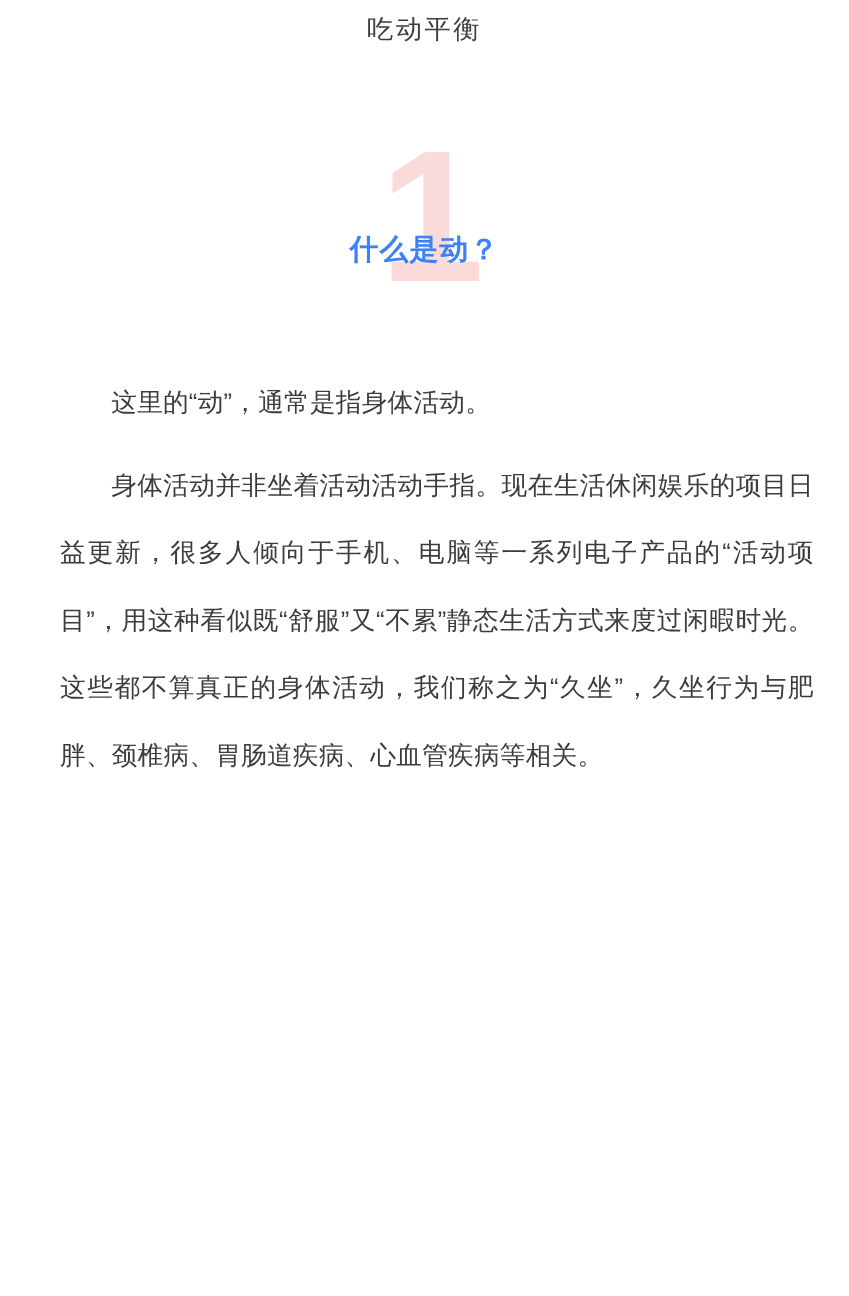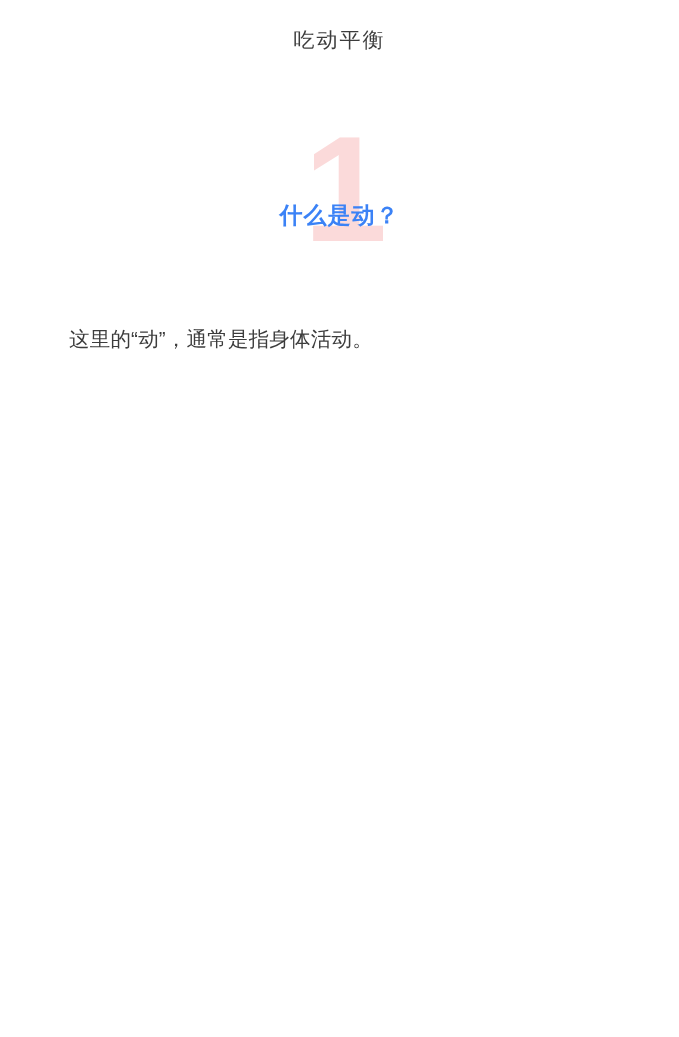--- a/index.html
+++ b/index.html
@@ -17,21 +17,21 @@
   .page {
     position: relative;
     width: 679px;
     height: 1037px;
     box-sizing: border-box;
     background: #ffffff;
   }
 
   
   .header {
-    padding-top: 20px;
+    padding-top: 4px;
     text-align: center;
   }
   .header-line {
     font-size: 21px;
     line-height: 40px;
     letter-spacing: 2px;
     color: #3c3c3c;
     font-weight: 400;
   }
   .header-line.second {
@@ -74,20 +74,21 @@
     font-weight: 700;
     color: #3b82f6;
     letter-spacing: 1px;
     z-index: 2;
   }
 
   
   .body {
     padding: 0 28px;
     margin-top: 4px;
+    margin-left: 20px;
   }
   .para {
     font-size: 20.5px;
     line-height: 54px;
     color: #3c3c3c;
     text-align: justify;
     text-justify: inter-ideograph;
     text-indent: 2em;
     margin: 0 0 12px 0;
     letter-spacing: 0.2px;
@@ -105,15 +106,16 @@
     <div class="header-line">吃动平衡</div>
   </div>
 
   <div class="section-head">
     <div class="ghost-number"><span class="num">1</span></div>
     <div class="section-title">什么是动？</div>
   </div>
 
   <div class="body">
     <p class="para">这里的“动”，通常是指身体活动。</p>
+    <p class="para">身体活动并非坐着活动活动手指。现在生活休闲娱乐的项目日益更新，很多人倾向于手机、电脑等一系列电子产品的“活动项目”，用这种看似既“舒服”又“不累”静态生活方式来度过闲暇时光。这些都不算真正的身体活动，我们称之为“久坐”，久坐行为与肥胖、颈椎病、胃肠道疾病、心血管疾病等相关。</p>
   </div>
 
 </div>
 
 </body></html>

